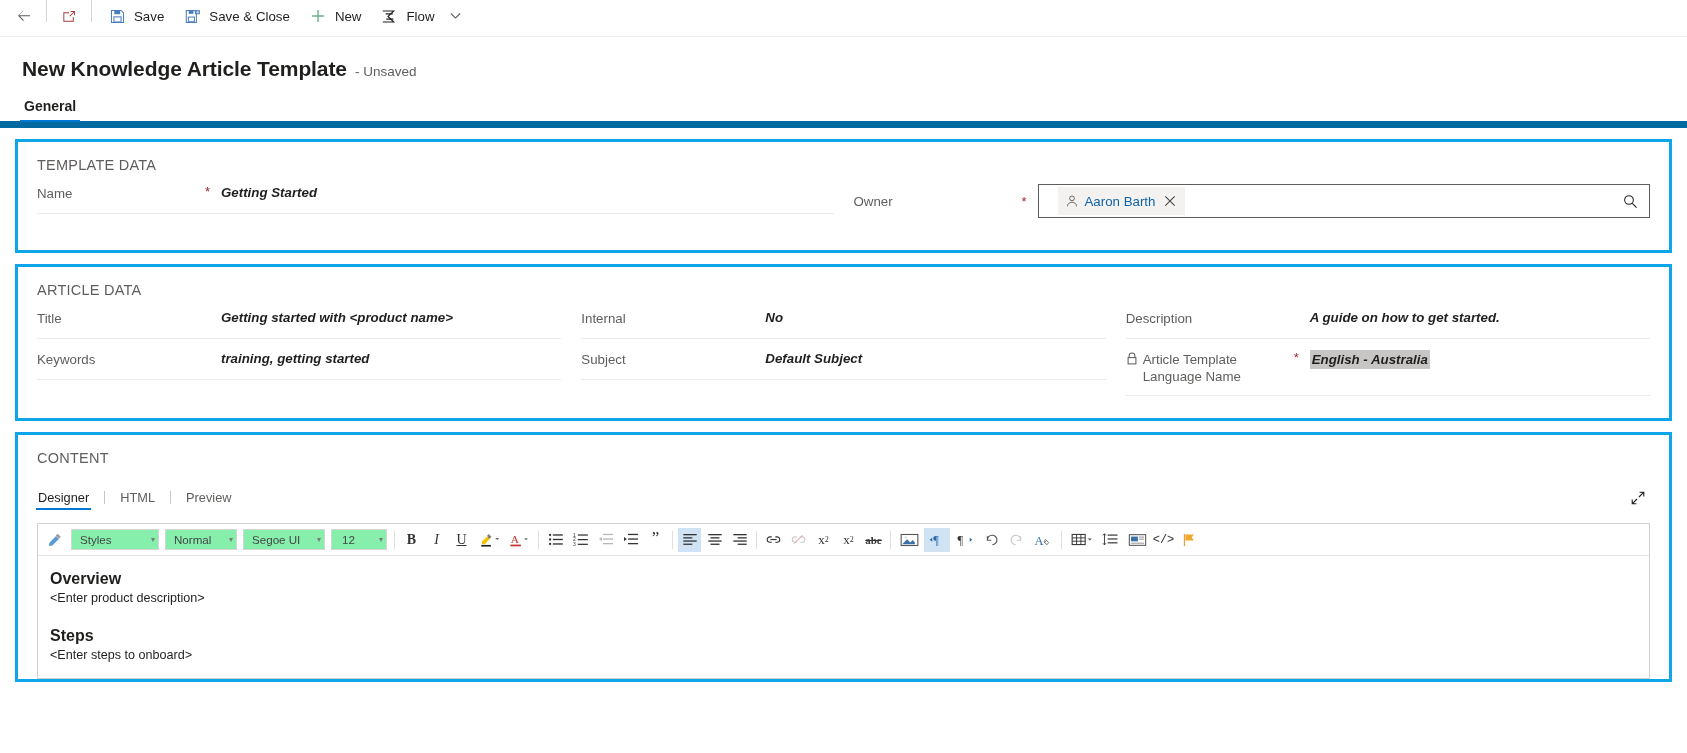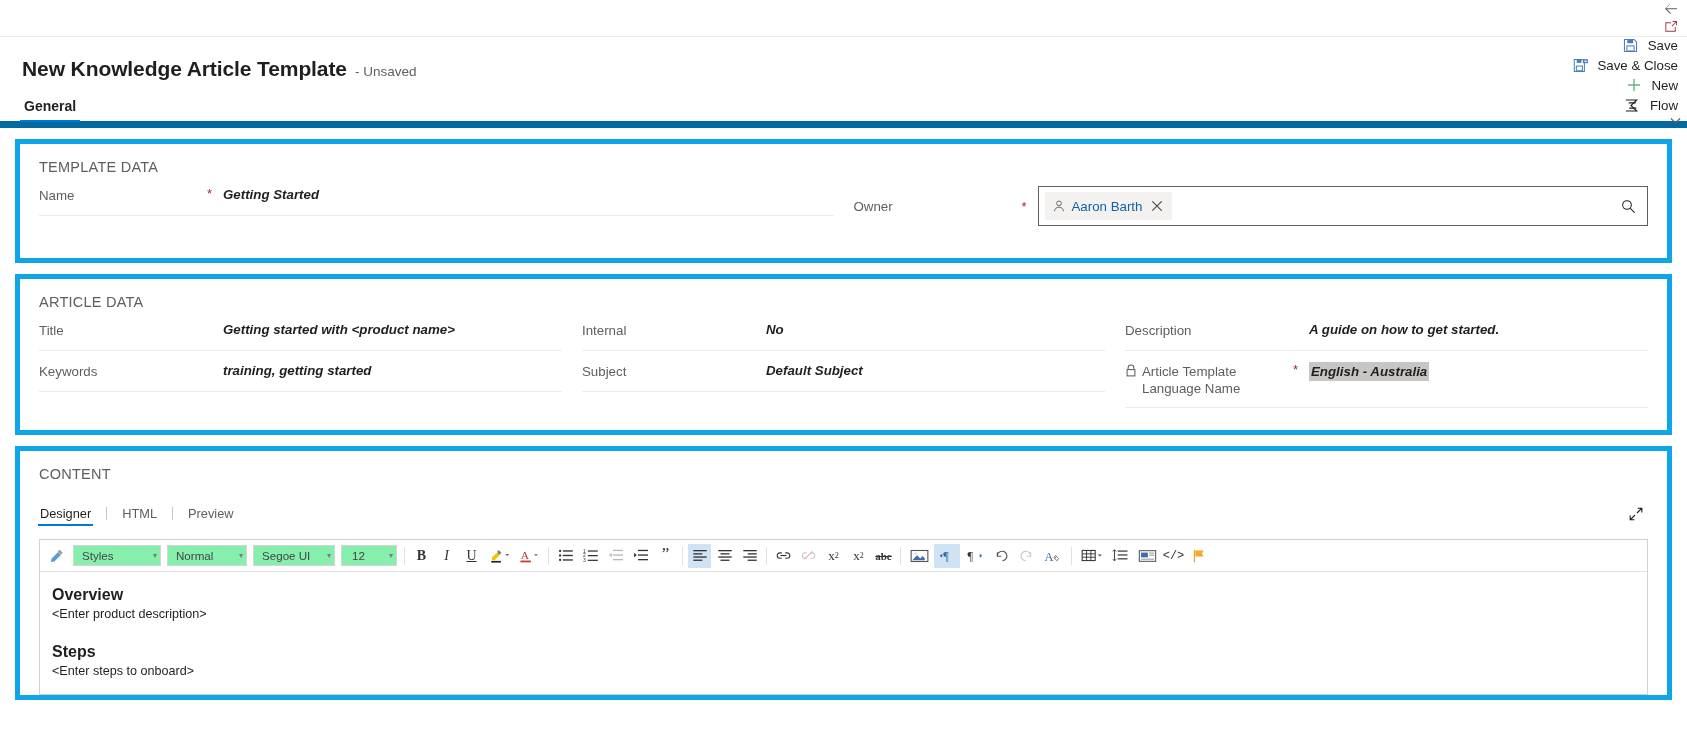--- a/index.html
+++ b/index.html
@@ -10,25 +10,24 @@
     font-family:"Liberation Sans", sans-serif;
     color:#323130;
     overflow:hidden;
     -webkit-font-smoothing:antialiased;
   }
 
   
   .cmdbar {
     height:37px;
     display:flex;
-    align-items:flex-end;
+    align-items:flex-start;
     padding-left:8px;
     border-bottom:1px solid #edebe9;
     background:#ffffff;
-    flex-direction:column;
   }
   .cmd-back {
     width:32px; height:32px;
     display:flex; align-items:center; justify-content:center;
     color:#605e5c;
   }
   .cmd-sep {
     width:1px; height:22px;
     background:#d8d6d4;
     margin:0 6px;
@@ -89,21 +88,21 @@
     position:absolute;
     left:-2px; right:-2px; bottom:-1px;
     height:2.5px;
     background:#0078d4;
   }
 
   
   .body { padding:11px 15px 0 15px; }
 
   .section {
-    border:5px solid #0ea5e9;
+    border:3px solid #0ea5e9;
     background:#ffffff;
     margin-bottom:11px;
   }
   .sec-title {
     font-size:14.5px;
     color:#605e5c;
     letter-spacing:.25px;
     padding:15px 0 0 19px;
   }
 
@@ -154,22 +153,22 @@
     align-self:flex-start;
   }
   .val-wrap { flex:1 1 auto; min-width:0; }
 
   
   .lookup {
     flex:1 1 auto;
     display:flex;
     align-items:center;
     border:1px solid #605e5c;
-    height:40px;
-    padding:0 4px 0 3px;
+    height:34px;
+    padding:0 4px 0 16px;
     min-width:0;
   }
   .chip {
     display:flex;
     align-items:center;
     background:#f3f2f1;
     height:28px;
     padding:0 4px 0 7px;
     margin:0 0 0 3px;
   }
@@ -272,21 +271,21 @@
   }
   .tb-sel span.lbl { white-space:nowrap; }
   .tb-sel .car {
     margin-left:auto;
     padding-left:10px;
     color:#7a7a7a;
     font-size:8px;
     line-height:1;
   }
   .w-styles { width:88px; }
-  .w-fmt    { width:80px; }
+  .w-fmt    { width:72px; }
   .w-font   { width:82px; }
   .w-size   { width:56px; padding-left:10px; }
 
   .ed-canvas {
     padding:14px 12px 10px 12px;
     min-height:120px;
   }
   .ed-h { font-size:16px; font-weight:700; color:#201f1e; margin:0 0 3px 0; }
   .ed-p { font-size:12.6px; color:#201f1e; margin:0 0 6px 0; }
   .ed-gap { height:16px; }

